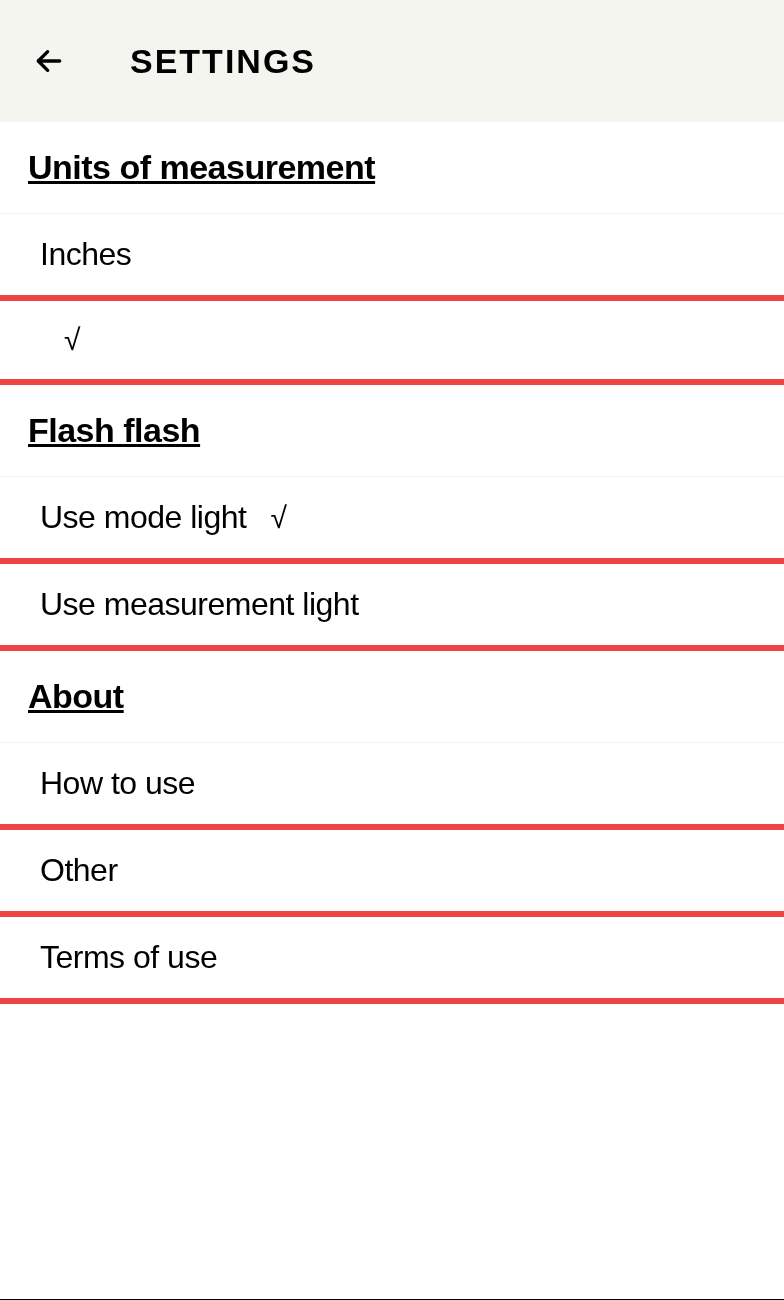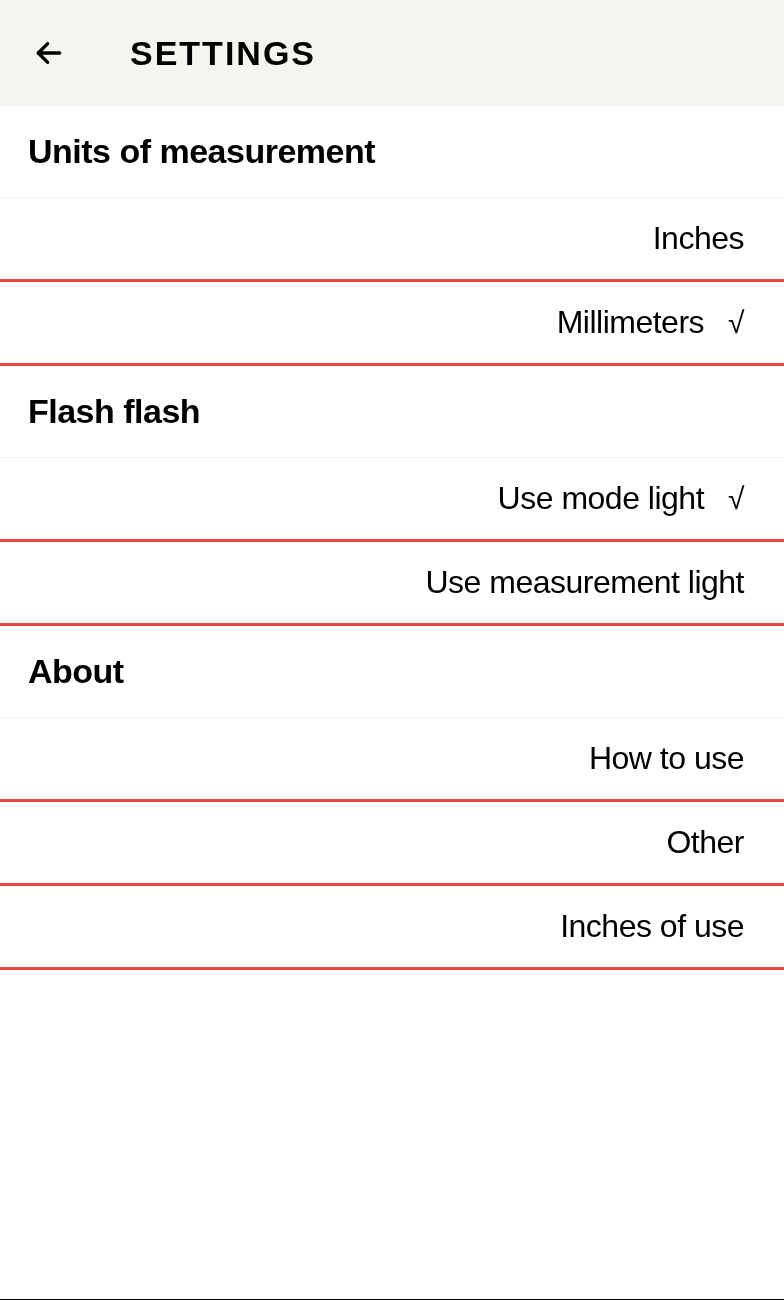--- a/index.html
+++ b/index.html
@@ -11,21 +11,21 @@
       width: 784px;
       height: 1300px;
       font-family: -apple-system, BlinkMacSystemFont, 'Segoe UI', Arial, sans-serif;
       background: #ffffff;
       overflow: hidden;
       border-bottom: 1px solid #000;
     }
     .header {
       display: flex;
       align-items: center;
-      height: 106px;
+      height: 122px;
       background: #f5f5f0;
       padding: 0 28px;
     }
     .back-button {
       display: flex;
       align-items: center;
       justify-content: center;
       width: 42px;
       height: 42px;
       cursor: pointer;
@@ -41,32 +41,32 @@
       letter-spacing: 2px;
       color: #000;
     }
     .section-header {
       font-size: 34px;
       font-weight: 700;
       color: #000;
       padding: 26px 28px 26px 28px;
       border-bottom: 1px solid #f2f2f0;
       letter-spacing: -0.5px;
+      text-decoration: underline;
     }
     .list-item {
       display: flex;
       align-items: center;
       font-size: 32px;
       font-weight: 400;
       color: #000;
       padding: 22px 40px;
-      border-bottom: 3px solid #ef4444;
+      border-bottom: 6px solid #ef4444;
       cursor: pointer;
       letter-spacing: -0.5px;
-      justify-content: flex-end;
     }
     .checkmark {
       margin-left: 24px;
       font-size: 30px;
       font-weight: 400;
       color: #000;
     }
   </style>
 </head>
 <body>
@@ -81,21 +81,20 @@
   <div class="header-title">SETTINGS</div>
 </div>
 
 <div class="section-header">Units of measurement</div>
 
 <div class="list-item">
   <span>Inches</span>
 </div>
 
 <div class="list-item">
-  <span>Millimeters</span>
   <span class="checkmark">√</span>
 </div>
 
 <div class="section-header">Flash flash</div>
 
 <div class="list-item">
   <span>Use mode light</span>
   <span class="checkmark">√</span>
 </div>
 
@@ -107,14 +106,14 @@
 
 <div class="list-item">
   <span>How to use</span>
 </div>
 
 <div class="list-item">
   <span>Other</span>
 </div>
 
 <div class="list-item">
-  <span>Inches of use</span>
+  <span>Terms of use</span>
 </div>
 
 </body></html>

